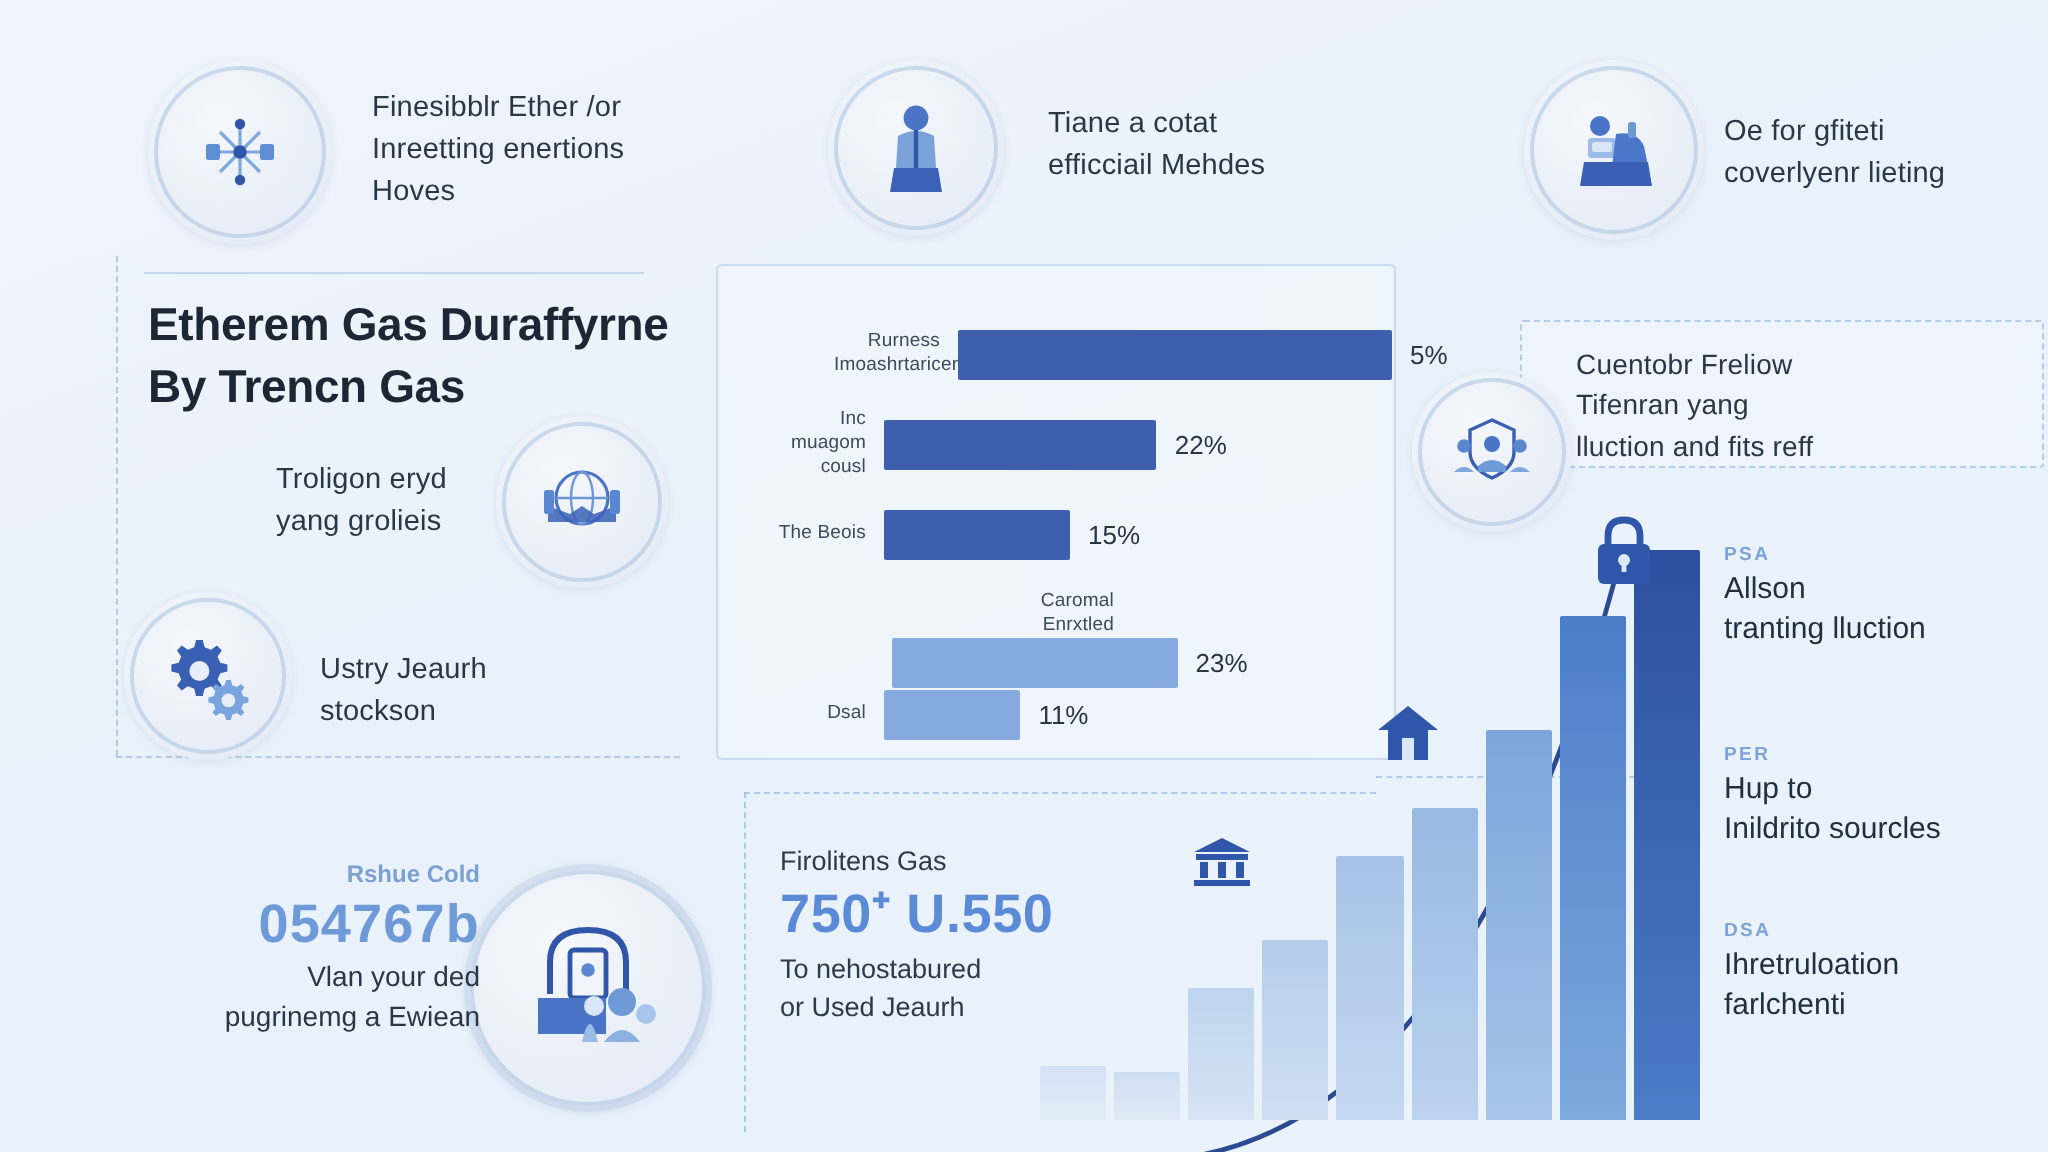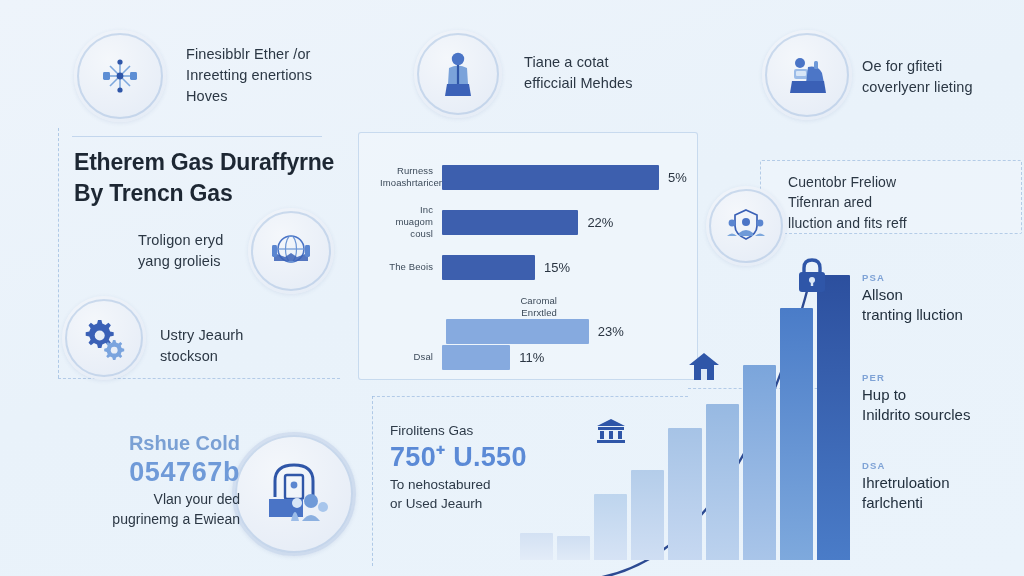--- a/index.html
+++ b/index.html
@@ -117,21 +117,21 @@
     letter-spacing: .3px; line-height: 1.25;
   }
   .stat-sub { font-size: 13.5px; color: #2d3a48; line-height: 1.42; }
 
   .rs-tag {
     font-size: 9.5px; font-weight: 700; color: #7fa3d6;
     letter-spacing: 1.2px; margin-bottom: 2px;
   }
   .rs-body { font-size: 15px; color: #22303e; line-height: 1.35; }
 
-  .bl-kicker { font-size: 20px; font-weight: 700; color: #7aa0d4; line-height: 1.3; }
+  .bl-kicker { font-size: 12px; font-weight: 700; color: #7aa0d4; line-height: 1.3; }
   .bl-big { font-size: 27px; font-weight: 700; color: #6f9ad8; letter-spacing: .6px; line-height: 1.25; }
   .bl-sub { font-size: 14px; color: #2b3744; line-height: 1.42; }
 </style>
 </head>
 <body>
 
 <div class="badge" style="left:74px; top:30px; width:92px; height:92px;">
   <div class="ring ring-a"></div>
   <svg width="44" height="44" viewBox="0 0 44 44">
     <g stroke="#7ea8dd" stroke-width="1.6" fill="none">
@@ -228,21 +228,21 @@
   </svg>
 </div>
 <div class="feat-text" style="left:160px; top:325px; width:140px;">
   <div>Ustry Jeaurh</div>
   <div>stockson</div>
 </div>
 
 <div class="panel" style="left:358px; top:132px; width:340px; height:248px;"></div>
 
 <div id="hbar-chart">
-  <div class="hbar-row" style="top:0;">
+  <div class="hbar-row" style="top:0;margin-left:37px;">
     <div class="hbar-label">
       <span>Rurness Imoashrtaricer</span>
     </div>
     <div class="hbar-track">
       <div class="hbar-fill" style="width: 217px; background: rgb(61, 95, 174);"></div>
       <div class="hbar-val">5%</div>
     </div>
   </div>
   <div class="hbar-row" style="top:45px;">
     <div class="hbar-label">
@@ -290,21 +290,21 @@
     <circle cx="22" cy="16" r="4" fill="#4a74c6"></circle>
     <path d="M15 27 Q22 21 29 27 L29 30 L15 30 Z" fill="#6f9ad8"></path>
     <circle cx="8" cy="17" r="3.4" fill="#5b86d0"></circle>
       <circle cx="36" cy="17" r="3.4" fill="#5b86d0"></circle>
     <path d="M3 30 Q8 25 13 30 Z" fill="#7ea8dd"></path>
       <path d="M31 30 Q36 25 41 30 Z" fill="#7ea8dd"></path>
   </svg>
 </div>
 <div class="feat-text" style="left:788px; top:172px; width:232px; font-size:14px;">
   <div>Cuentobr Freliow</div>
-  <div>Tifenran ared</div>
+  <div>Tifenran yang</div>
   <div>lluction and fits reff</div>
 </div>
 
 <div class="hdash" style="left:372px; top:396px; width:316px;"></div>
 <div class="vdash" style="left:372px; top:396px; height:170px;"></div>
 <div class="hdash" style="left:688px; top:388px; width:150px;"></div>
 
 <div id="growth">
   <svg id="growth-curve" viewBox="0 0 330 320" preserveAspectRatio="none">
     <path d="M60 340 C 150 335, 235 250, 290 40" fill="none" stroke="#2c4a92" stroke-width="2.4" stroke-linecap="round"></path>

